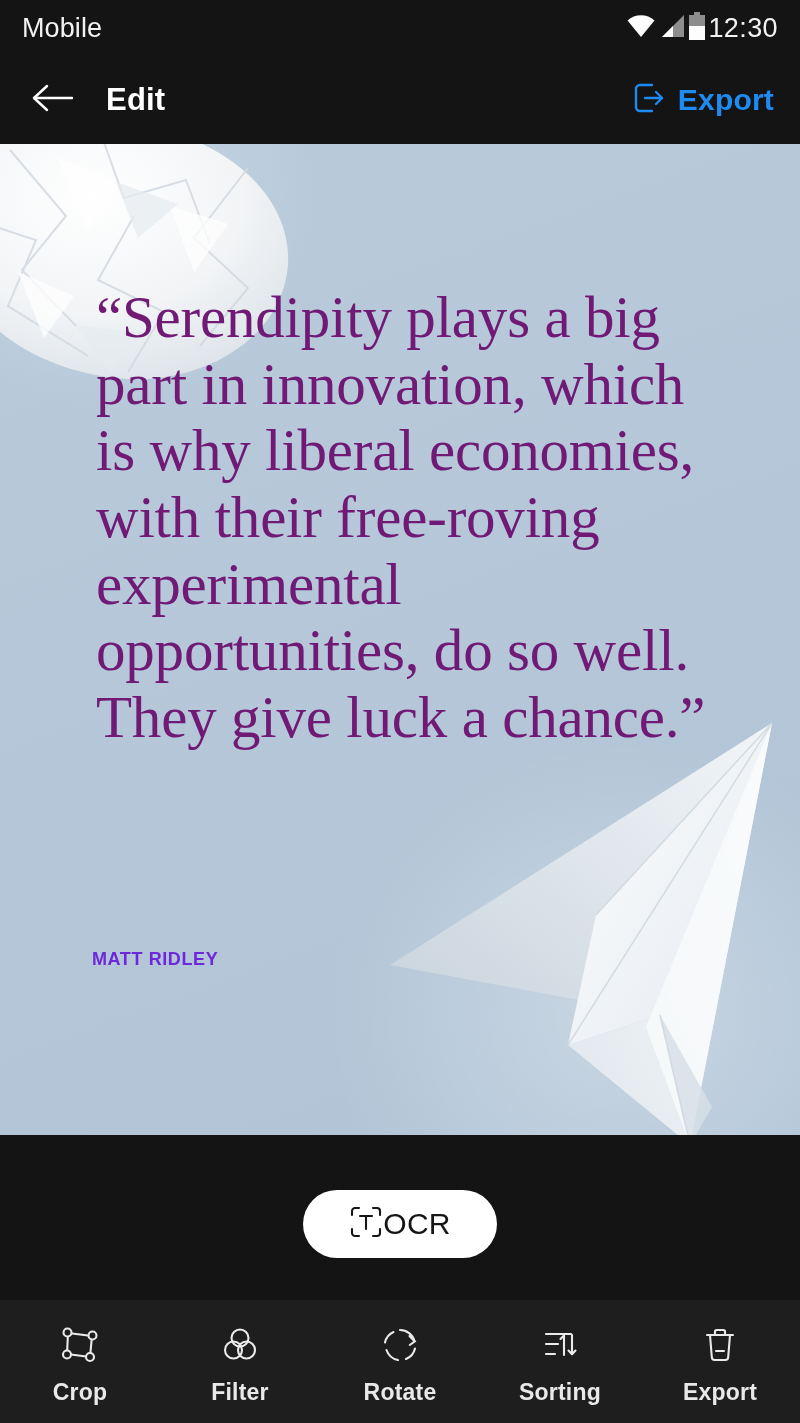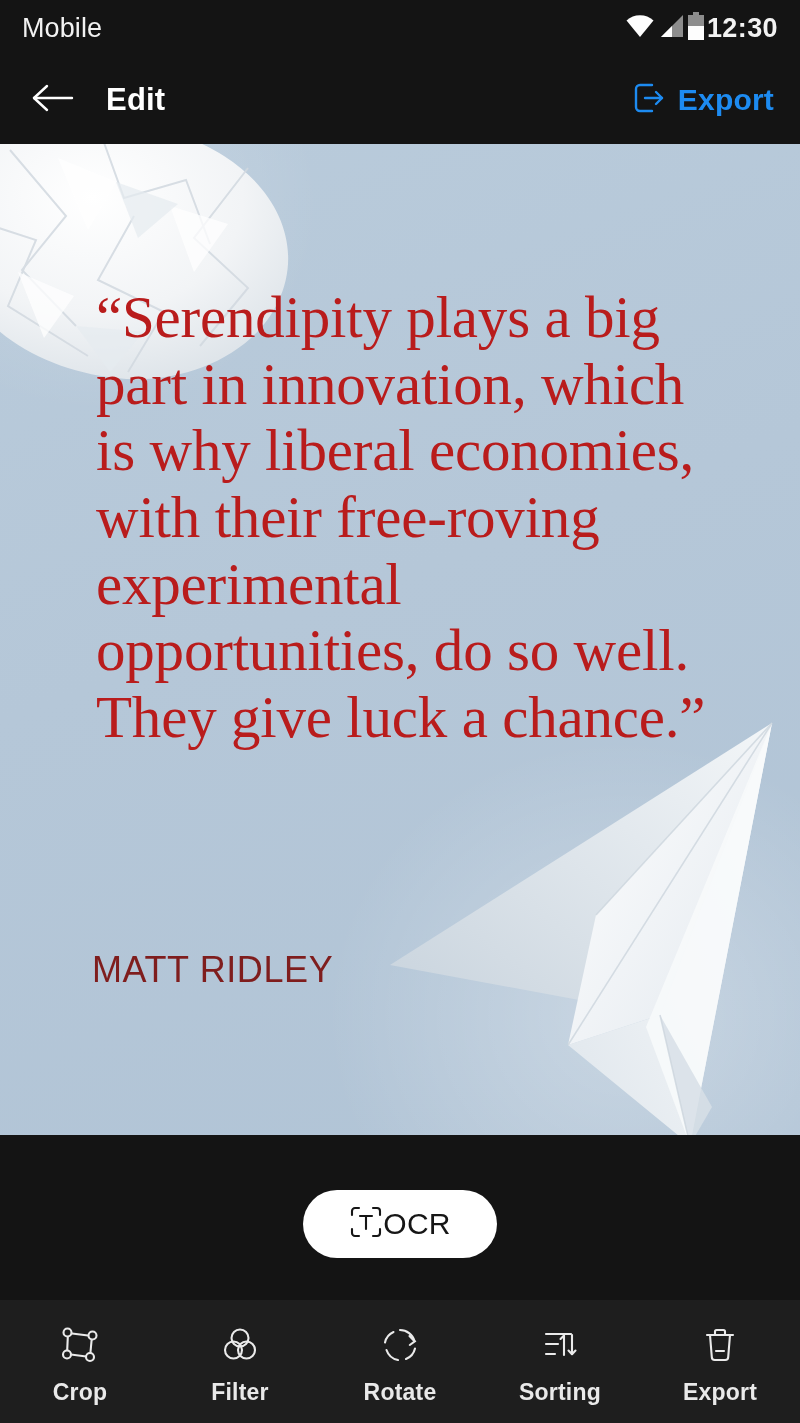--- a/index.html
+++ b/index.html
@@ -11,21 +11,21 @@
   }
   #app { position:relative; width:800px; height:1423px; background:#141414; }
 
   
   .statusbar{
     position:absolute; left:0; top:0; width:800px; height:56px;
     background:#141414; display:flex; align-items:center;
     padding:0 22px; color:#fff;
   }
   .carrier{ font-size:27px; font-weight:400; letter-spacing:.1px; color:#f2f2f2; }
-  .status-right{ margin-left:auto; display:flex; align-items:center; gap:2px;font-weight:bold; }
+  .status-right{ margin-left:auto; display:flex; align-items:center; gap:2px; }
   .clock{ font-size:27px; color:#f2f2f2; letter-spacing:.4px; }
 
   
   .appbar{
     position:absolute; left:0; top:56px; width:800px; height:88px;
     background:#141414; display:flex; align-items:center; padding:0 26px;
   }
   .back-btn{ width:52px; height:52px; display:flex; align-items:center; justify-content:center; cursor:pointer;}
   .title{ color:#fff; font-size:31px; font-weight:700; margin-left:28px; letter-spacing:.2px;}
   .export-btn{
@@ -47,27 +47,27 @@
   }
   
   .paper-ball{ position:absolute; left:-52px; top:-24px; width:390px; height:300px; }
   
   .paper-plane{ position:absolute; right:-30px; bottom:-60px; width:470px; height:480px; }
 
   .quote{
     position:absolute; left:96px; top:140px; width:640px;
     font-family:"Liberation Serif", serif;
     font-size:59px; line-height:1.13;
-    color:#b91c1c; letter-spacing:-.2px;
+    color:#701a75; letter-spacing:-.2px;
   }
   .author{
     position:absolute; left:92px; top:805px;
     font-family:"Liberation Sans", sans-serif;
-    font-size:36px; font-weight:400; letter-spacing:.6px;
-    color:#7f1d1d;
+    font-size:18px; font-weight:700; letter-spacing:.6px;
+    color:#6d28d9;
   }
 
   
   .ocr-zone{
     position:absolute; left:0; top:1135px; width:800px; height:165px;
     background:#141414;
   }
   .ocr-btn{
     position:absolute; left:303px; top:1190px;
     width:194px; height:68px; border-radius:34px; background:#fff;

